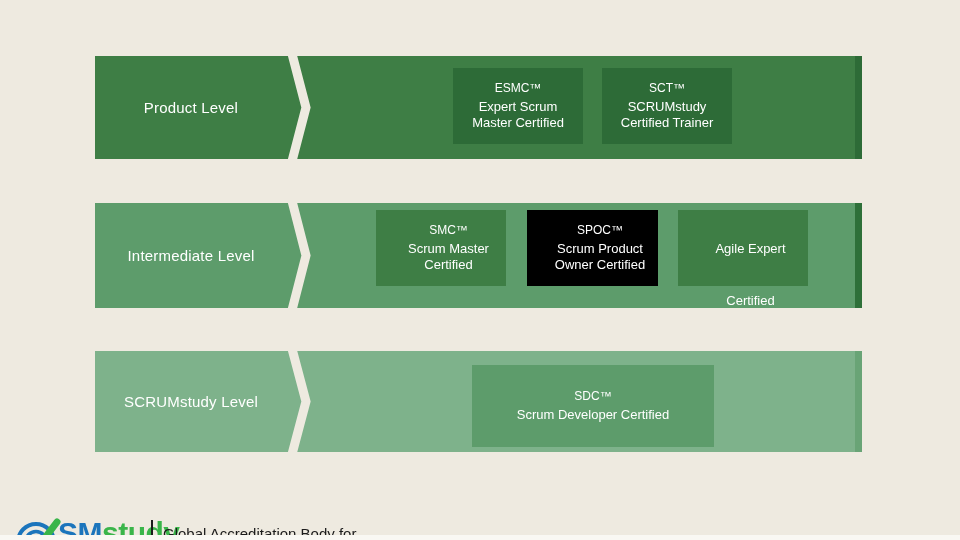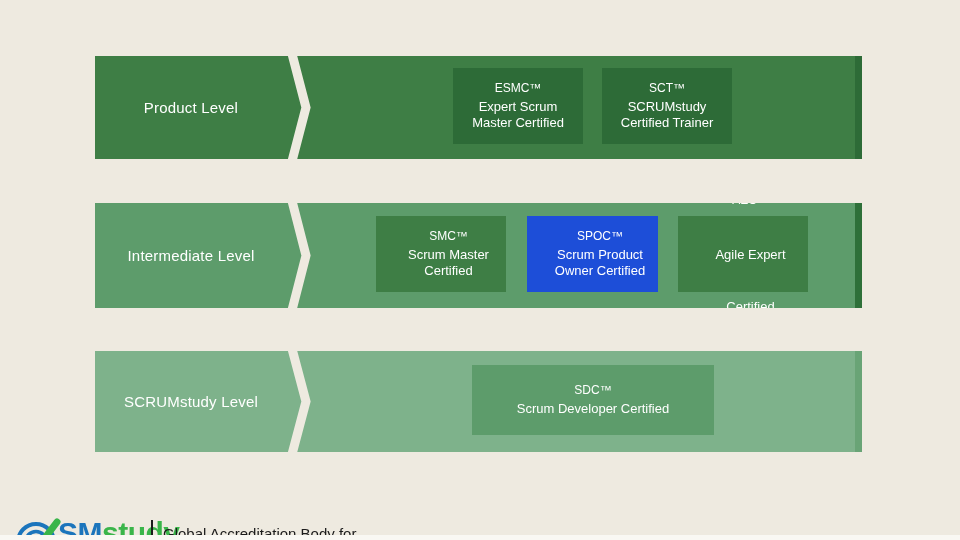--- a/index.html
+++ b/index.html
@@ -39,27 +39,27 @@
   
   .cert-box {
     position: absolute; width: 130px; height: 76px;
     display: flex; flex-direction: column;
     align-items: center; justify-content: center;
     color: #FFFFFF; text-align: center;
   }
   .cert-title { font-size: 12px; font-weight: normal; margin-bottom: 4px; }
   .cert-line  { font-size: 13px; line-height: 16px; }
   .band-1 .cert-box { top: 12px; }
-  .band-2 .cert-box { top: 13px; padding-left: 15px; }
+  .band-2 .cert-box { top: 7px; padding-left: 15px; }
   .box-esmc { left: 358px; }
   .box-sct  { left: 507px; }
   .box-smc  { left: 281px; }
   .box-spoc { left: 432px; width: 131px; }
   .box-aec  { left: 583px; }
-  .box-sdc  { left: 377px; top: 14px; width: 242px; height: 70px; }
+  .box-sdc  { left: 377px; top: 14px; width: 242px; height: 82px; }
   
   .footer { position: absolute; left: 0; top: 472px; width: 960px; height: 62px; margin-top: 38px; }
   .logo-icon { position: absolute; left: 14px; top: 5px; }
   .logo-text {
     position: absolute; left: 58px; top: 6px;
     font-size: 30px; font-weight: bold; letter-spacing: -0.5px;
   }
   .logo-sm    { color: #1B75BC; }
   .logo-study { color: #3AB54A; }
   .logo-tagline {
@@ -101,21 +101,21 @@
   <div class="band band-2" style="background-color: rgb(93, 156, 107);">
     <div class="band-label">Intermediate Level</div>
     <svg class="chevron-svg" width="767" height="105" viewBox="0 0 767 105">
       <polyline points="196,-6 211,52.5 196,111" style="stroke: rgb(238, 234, 224);"></polyline>
     </svg>
     <div class="cert-box box-smc" style="background-color: rgb(62, 126, 69);">
       <div class="cert-title">SMC™</div>
       <div class="cert-line">Scrum Master</div>
       <div class="cert-line">Certified</div>
     </div>
-    <div class="cert-box box-spoc" style="background-color: #1d4ed8;">
+    <div class="cert-box box-spoc" style="background-color: #000000;">
       <div class="cert-title">SPOC™</div>
       <div class="cert-line">Scrum Product</div>
       <div class="cert-line">Owner Certified</div>
     </div>
     <div class="cert-box box-aec" style="background-color: rgb(62, 126, 69); gap: 36px;">
       <div class="cert-title">AEC™</div>
       <div class="cert-line">Agile Expert</div>
       <div class="cert-line">Certified</div>
     </div>
     <div class="band-edge" style="background-color: rgb(46, 112, 57);"></div>

